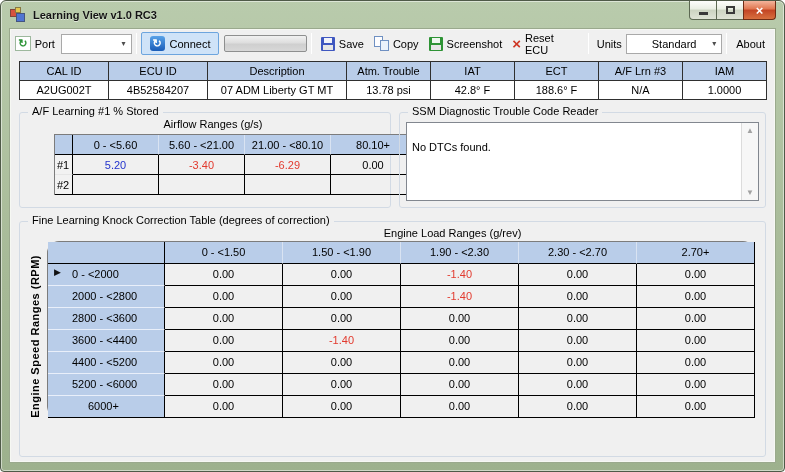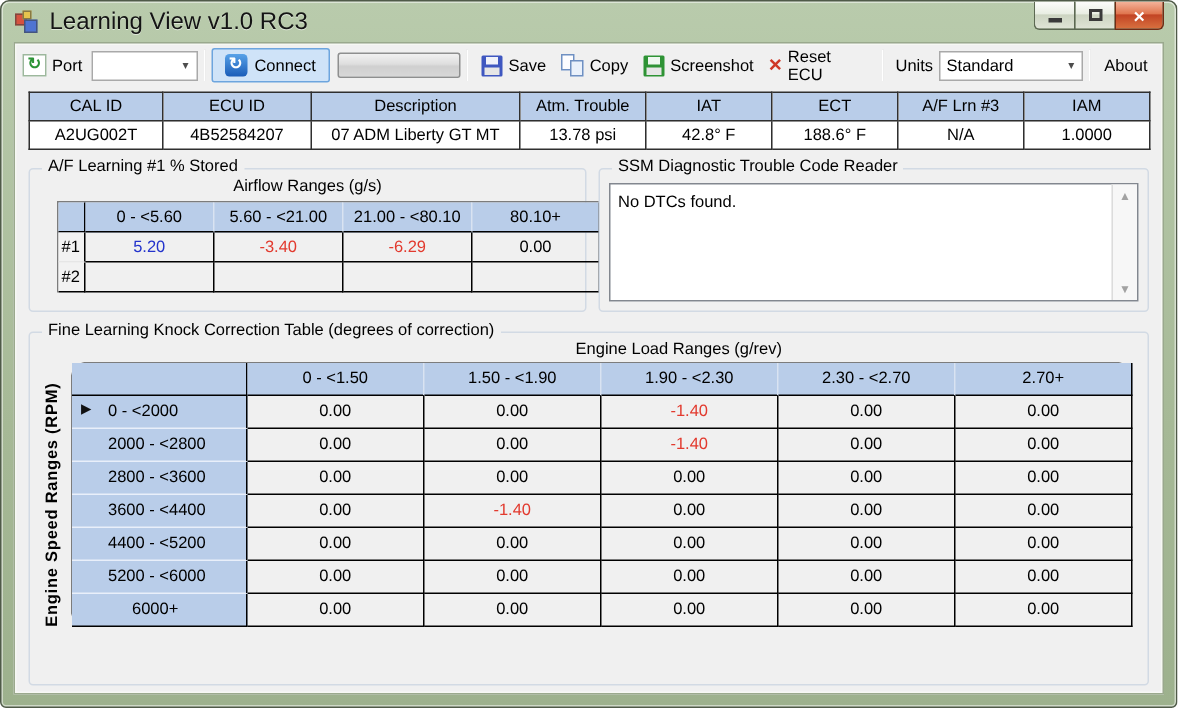--- a/index.html
+++ b/index.html
@@ -12,21 +12,21 @@
     box-shadow:inset 0 0 0 1px rgba(255,255,255,.5);
     overflow:hidden;
   }
   
   .titlebar{height:27px;display:flex;align-items:center;padding:0 9px;}
   .appicon{width:16px;height:15px;position:relative;flex:0 0 auto;}
   .appicon .sq{position:absolute;border:1px solid rgba(60,60,60,.55);}
   .appicon .sq.red{width:8px;height:8px;left:0;top:2px;background:#d6523f;}
   .appicon .sq.yel{width:6px;height:6px;left:5px;top:0;background:#e5c44d;}
   .appicon .sq.blu{width:9px;height:9px;left:6px;top:6px;background:#4f74d2;}
-  .title{margin-left:7px;font-size:16px;color:#141414;text-shadow:0 1px 0 rgba(255,255,255,.55);}
+  .title{margin-left:7px;font-size:11px;color:#141414;text-shadow:0 1px 0 rgba(255,255,255,.55);font-weight:bold;}
   .capbtns{position:absolute;top:0;right:8px;display:flex;}
   .capbtn{
     width:28px;height:19px;border:1px solid #5c6852;border-top:none;
     background:linear-gradient(#fdfdfc,#e9eee3 45%,#ccd4c1 50%,#dfe4d6);
     display:flex;align-items:center;justify-content:center;color:#333;
     margin-left:-1px;cursor:default;
   }
   .capbtn.first{border-radius:0 0 0 4px;}
   .capbtn.close{
     width:33px;border-radius:0 0 4px 0;color:#fff;border-color:#6f2c15;
@@ -43,21 +43,21 @@
   }
   
   .toolbar{height:29px;display:flex;align-items:center;padding:0 5px;}
   .tb-label{padding:0 4px;}
   .tb-icon{display:inline-flex;align-items:center;justify-content:center;}
   .portic{width:16px;height:15px;background:#fff;border:1px solid #9db89d;color:#2d9437;font-weight:bold;font-size:11px;line-height:13px;text-align:center;}
   .combo{height:20px;background:#fff;border:1px solid #a9a9a9;display:flex;align-items:center;}
   .combo .cval{flex:1;padding:0 4px;white-space:nowrap;overflow:hidden;}
   .combo .carrow{width:14px;text-align:center;color:#4d4d4d;font-size:8px;}
   .port-combo{width:72px;margin-left:2px;}
-  .units-combo{width:98px;margin-left:0;}
+  .units-combo{width:98px;margin-left:0;padding-left:21px;}
   .sep{width:1px;height:21px;background:#c3c3c3;border-right:1px solid #fff;margin:0 4px;}
   .btn-connect{
     display:flex;align-items:center;gap:5px;height:23px;padding:0 8px;
     background:#cfe3f8;border:1px solid #6da5de;border-radius:2px;
   }
   .connect-ic{width:15px;height:15px;border-radius:3px;color:#fff;font-size:11px;line-height:15px;text-align:center;font-weight:bold;background:linear-gradient(#58a2e8,#1a5cb8);}
   .progress{width:84px;height:17px;margin-left:5px;border:1px solid #8e8f8f;border-radius:2px;background:linear-gradient(#f1f1f1,#dedede 45%,#cfcfcf 55%,#d8d8d8);}
   .tbtn{display:flex;align-items:center;gap:4px;padding:2px 5px;}
   .floppy{width:14px;height:14px;position:relative;border-radius:1px;}
   .floppy.blue{background:#3f57c0;}
@@ -71,41 +71,41 @@
   .xic{color:#cf3826;font-weight:bold;font-size:15px;line-height:14px;}
   
   .info-table{border-collapse:collapse;table-layout:fixed;margin:3px 0 0 9px;width:747px;}
   .info-table td{border:1px solid #2f2f2f;height:19px;text-align:center;white-space:nowrap;overflow:hidden;padding:0 2px;}
   .info-table td.hd{background:#b9cde9;}
   .info-table td.vl{background:#fff;}
   
   .group{position:relative;border:1px solid #d2dae4;border-radius:3px;}
   .group > .glabel{position:absolute;top:-8px;left:8px;background:#f0f0f0;padding:0 4px;white-space:nowrap;}
   .mid{display:flex;margin:12px 9px 0;gap:8px;}
-  .af-group{width:372px;height:96px;}
+  .af-group{width:372px;height:96px;padding-left:16px;}
   .dtc-group{flex:1;height:96px;}
   .subtitle{text-align:center;padding-top:5px;}
   
   .grid{border-collapse:separate;border-spacing:0;table-layout:fixed;border-top:1px solid #7c7c7c;border-left:1px solid #7c7c7c;}
   .grid td{border-right:1px solid #000;border-bottom:1px solid #000;height:20px;text-align:center;white-space:nowrap;overflow:hidden;}
   .grid td.h{background:#b9cde9;border-right:1px solid #d9e3f2;height:17px;}
   .grid td.h.last{border-right:1px solid #000;}
   .grid td.rh{background:#b9cde9;border-bottom:1px solid #e9effa;text-align:left;padding-left:24px;position:relative;}
   .grid tr:last-child td.rh{border-bottom:1px solid #000;padding-left:40px;}
   .grid td.corner{background:#b9cde9;border-right:1px solid #000;border-bottom:1px solid #000;}
   .af-grid{margin:4px 0 0 18px;width:360px;}
   .af-grid td.gut{background:#f2f2f2;border-bottom:1px solid #e6e6e6;text-align:left;padding-left:2px;}
   .af-grid tr:last-child td.gut{border-bottom:1px solid #000;}
   .num{color:#000;}
   .num.neg{color:#e23a2e;}
   .num.pos{color:#2333cc;}
   .rowsel{position:absolute;left:6px;top:3px;font-size:9px;color:#111;}
   
   .dtc-box{position:absolute;left:6px;right:6px;top:9px;bottom:6px;background:#fff;border:1px solid #82878f;display:flex;}
-  .dtc-text{flex:1;padding:6px 5px;}
+  .dtc-text{flex:1;padding:18px 5px;}
   .sbar{width:17px;border-left:1px solid #dcdcdc;background:#f7f7f7;display:flex;flex-direction:column;justify-content:space-between;align-items:center;padding:3px 0;color:#a2a2a2;font-size:8px;}
   
   .knock-group{margin:13px 9px 0;height:236px;}
   .knock-body{display:flex;padding-left:3px;margin-top:2px;}
   .vlabel{width:24px;display:flex;align-items:flex-start;justify-content:center;padding-top:14px;}
   .vlabel span{writing-mode:vertical-rl;transform:rotate(180deg);font-weight:bold;font-size:11px;letter-spacing:.5px;white-space:nowrap;}
   .knock-grid{width:707px;border-radius:12px;}
   .knock-grid td{height:20px;}
   col.w-rh{width:117px;} col.w-d{width:118px;}
   col.w-gut{width:18px;} col.w-af{width:86px;} col.w-af-l{width:85px;}

